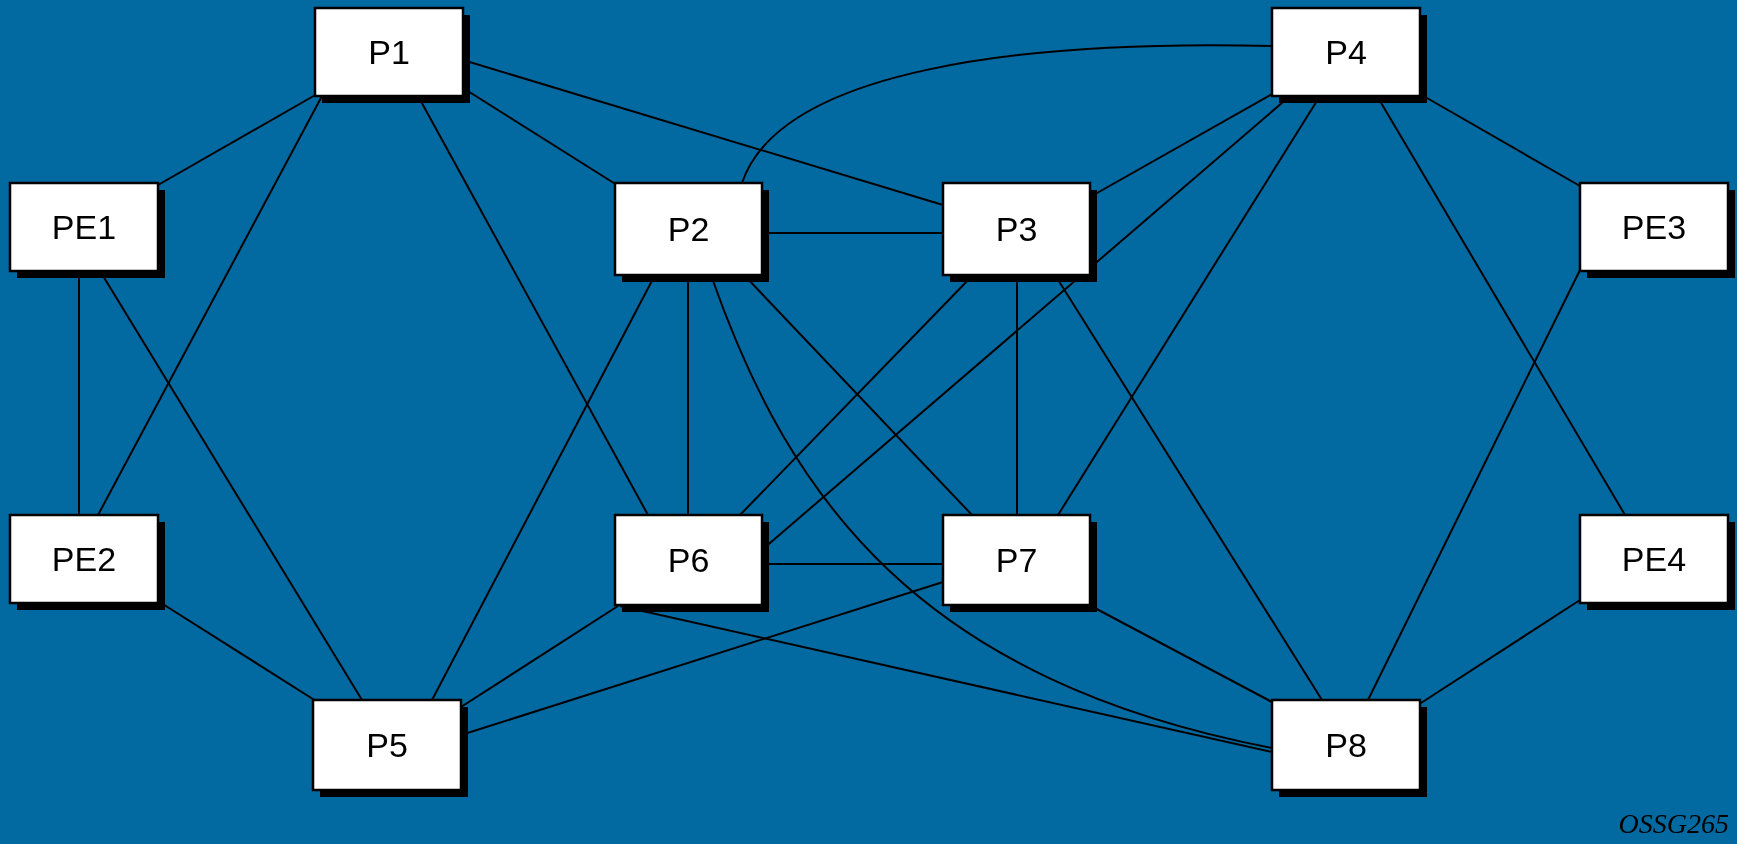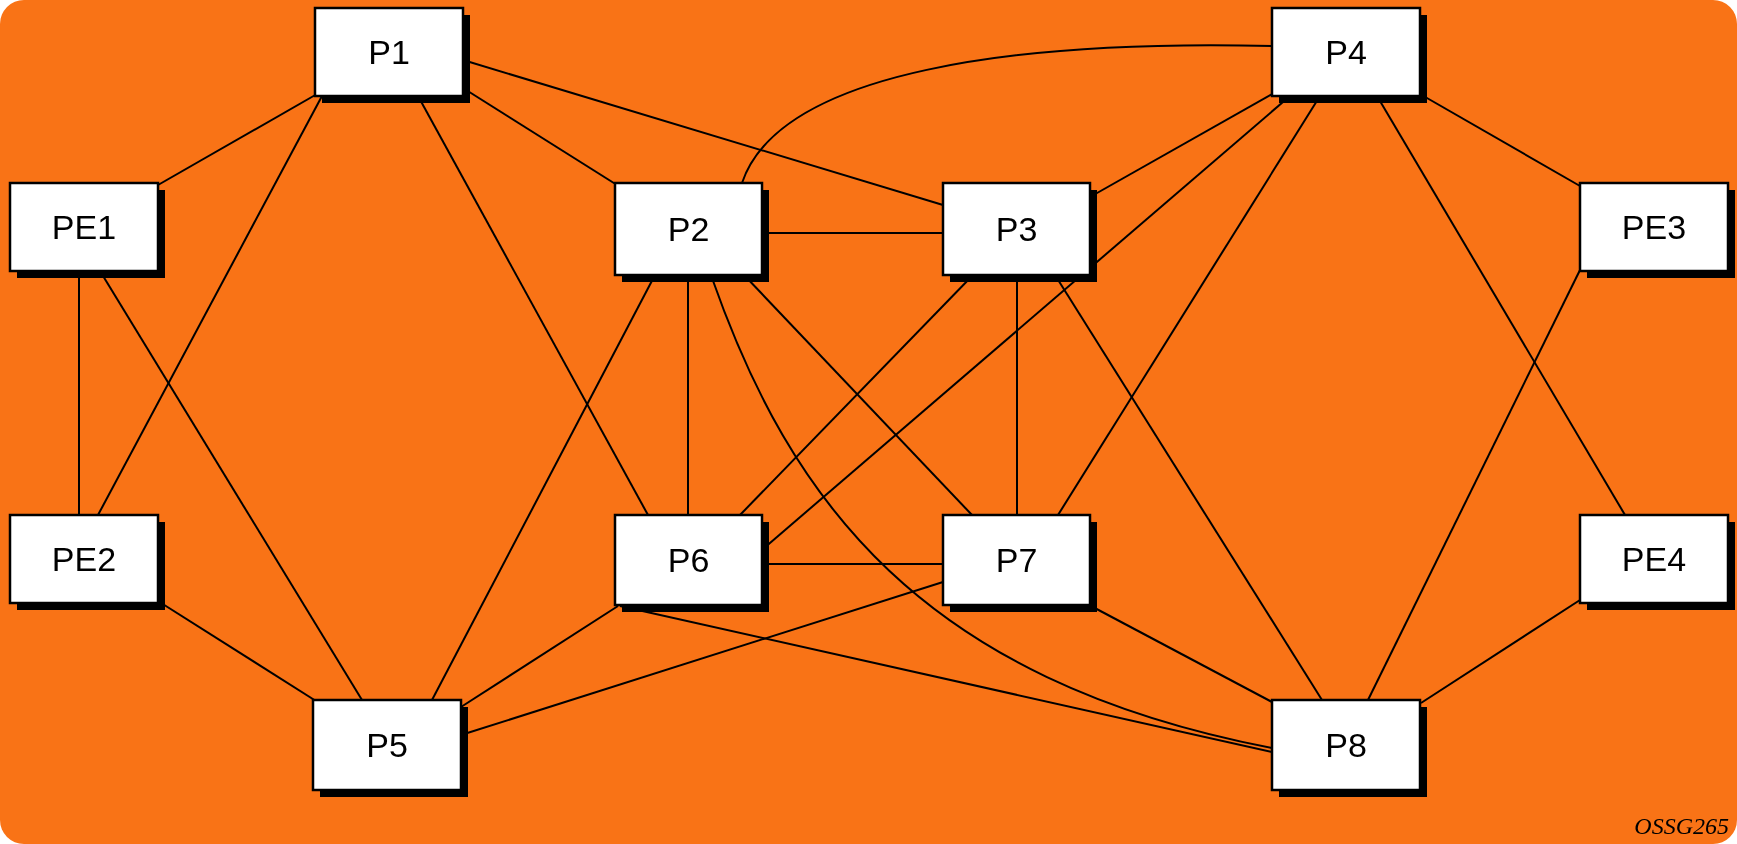--- a/index.html
+++ b/index.html
@@ -4,24 +4,23 @@
 <style>
   html, body {
     margin: 0;
     padding: 0;
     background: #ffffff;
   }
   #diagram-canvas {
     position: relative;
     width: 1737px;
     height: 844px;
-    background: #f97316;
+    background: #0369a1;
     overflow: hidden;
     font-family: "Liberation Sans", "DejaVu Sans", sans-serif;
-    border-radius: 24px;
   }
   #topology-svg {
     position: absolute;
     left: 0;
     top: 0;
     display: block;
   }
   .edge {
     fill: none;
     stroke: #000000;
@@ -136,14 +135,14 @@
         <rect x="320" y="707" width="148" height="90" class="node-shadow" fill="#000000"></rect>
         <rect x="313" y="700" width="148" height="90" class="node-box" fill="#ffffff" stroke="#000000" stroke-width="2.5"></rect>
         <text x="387" y="757.24" font-size="34" class="node-label">P5</text>
       </g>
       <g>
         <rect x="1279" y="707" width="148" height="90" class="node-shadow" fill="#000000"></rect>
         <rect x="1272" y="700" width="148" height="90" class="node-box" fill="#ffffff" stroke="#000000" stroke-width="2.5"></rect>
         <text x="1346" y="757.24" font-size="34" class="node-label">P8</text>
       </g>
     </svg>
-  <div id="figure-code" style="font-size: 24px;">OSSG265</div>
+  <div id="figure-code" style="font-size: 28px;">OSSG265</div>
 </div>
 
 </body></html>

